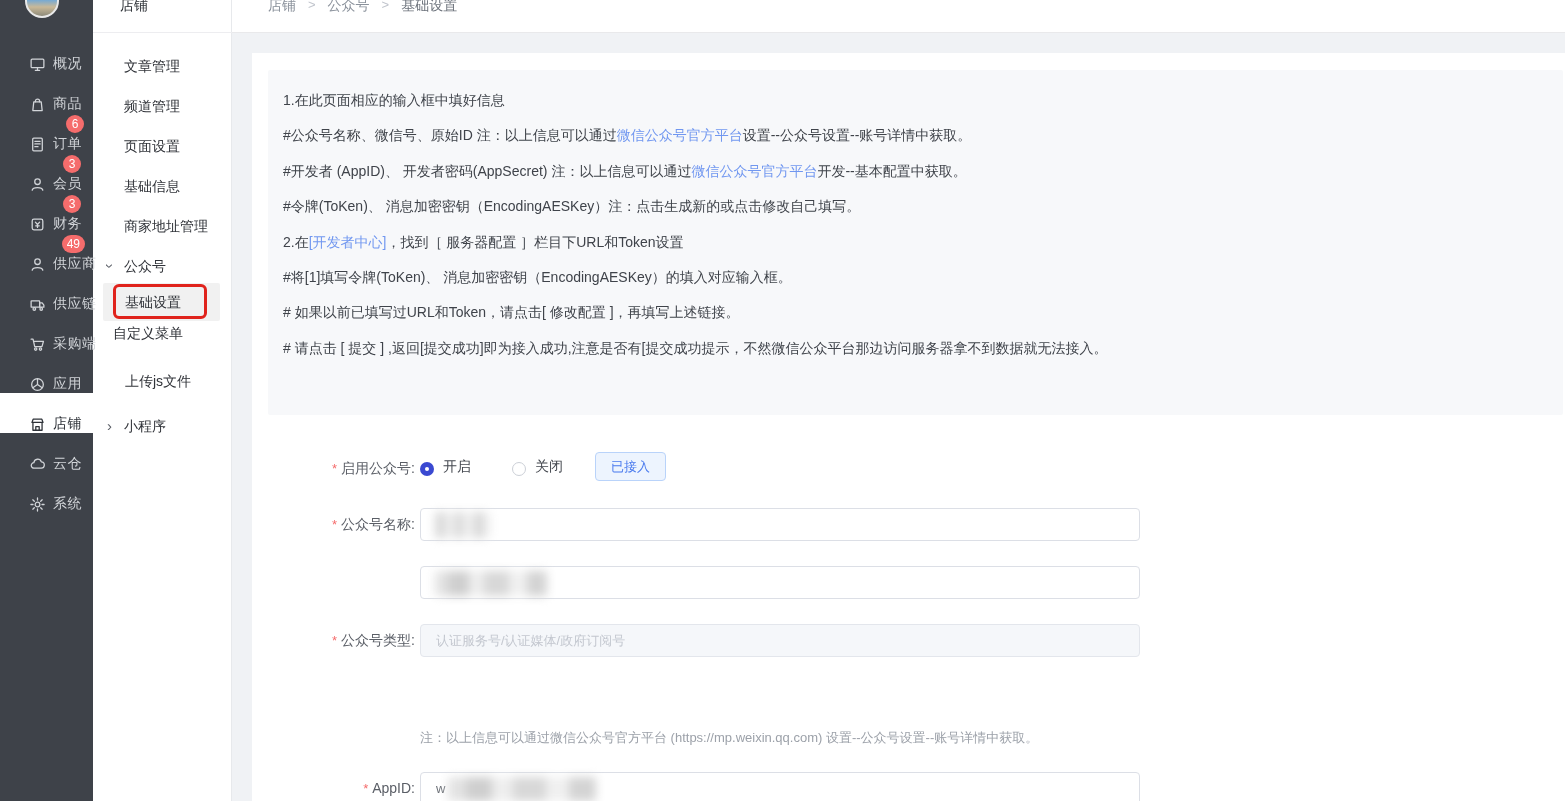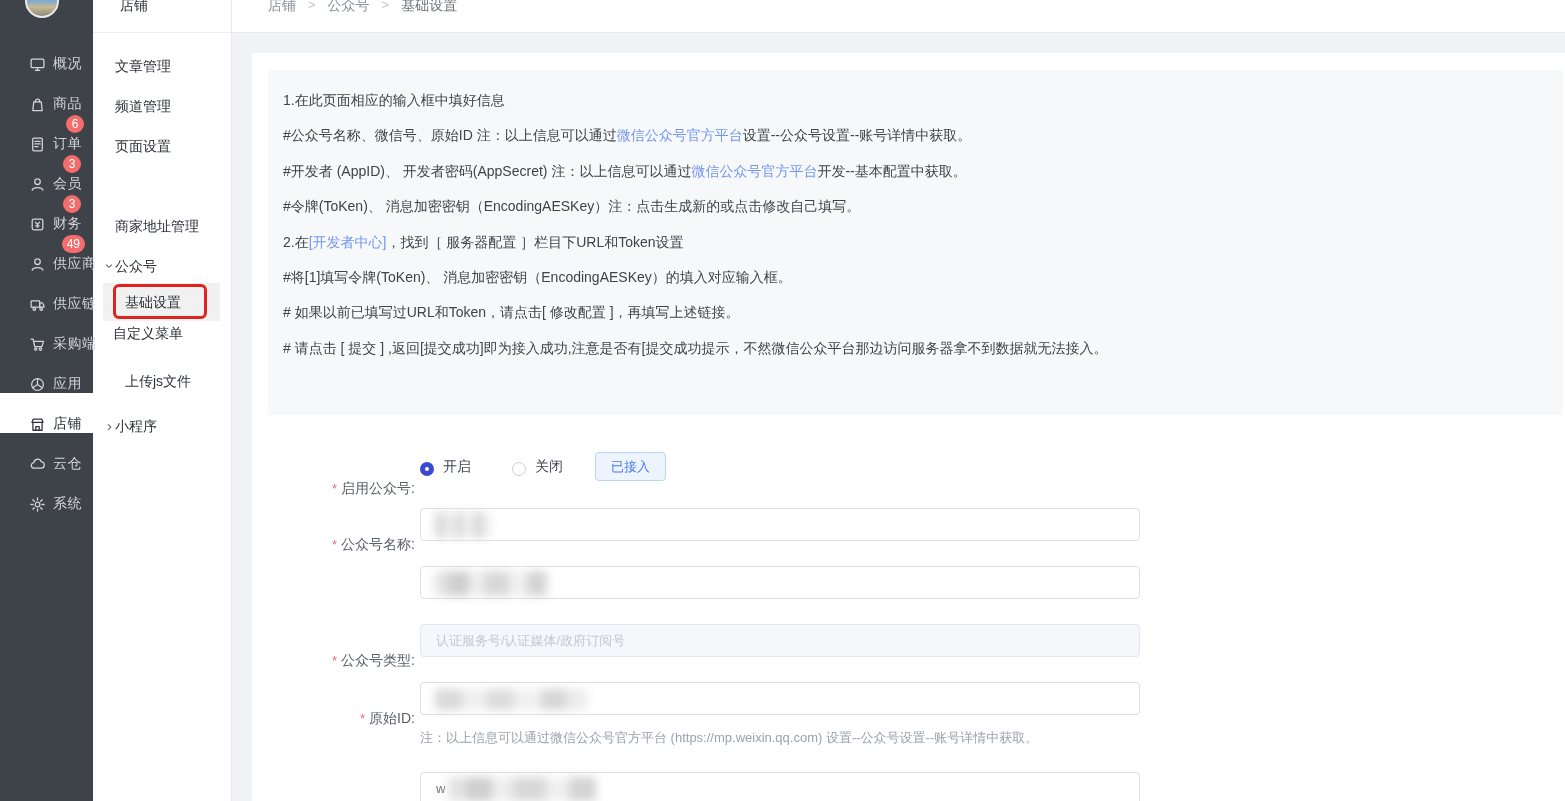--- a/index.html
+++ b/index.html
@@ -18,21 +18,21 @@
   .n1-item .lb { font-size:14px; letter-spacing:.5px; white-space:nowrap; }
   .n1-item.active { background:#ffffff; color:#2e3238; }
   .badge { position:absolute; top:2px; height:18px; min-width:18px; padding:0 5px; border-radius:9px;
            background:#f56c6c; color:#fff; font-size:12px; line-height:18px; text-align:center; }
 
   
   .nav2 { position:absolute; left:93px; top:0; width:139px; height:801px; background:#fff;
           border-right:1px solid #e7e9ec; z-index:20; }
   .nav2-head { position:absolute; left:0; top:0; width:139px; height:33px; border-bottom:1px solid #ededf0; overflow:hidden; }
   .nav2-title { position:absolute; left:27px; top:-3px; font-size:14px; color:#2f3338; }
-  .n2-item { position:absolute; left:0; width:139px; height:40px; line-height:40px; padding-left:22px;
+  .n2-item { position:absolute; left:0; width:139px; height:40px; line-height:40px; padding-left:31px;
              font-size:14px; color:#303339; cursor:pointer; white-space:nowrap; }
   .n2-item .chev { position:absolute; left:14px; top:0; color:#5a5e66; font-size:15px; display:inline-block; }
   .chev.down { transform:rotate(90deg); transform-origin:center; }
   .n2-sub-selected-bg { position:absolute; left:10px; top:283px; width:117px; height:38px; background:#f1f1f1; border-radius:2px; }
   .red-annotation { position:absolute; left:20px; top:284px; width:94px; height:35px;
                     border:3px solid #e0231c; border-radius:6px; z-index:5; pointer-events:none; }
   .n2-item.sel { height:38px; line-height:38px; }
 
   
   .main { position:absolute; left:232px; top:0; width:1333px; height:801px; }
@@ -45,21 +45,21 @@
   .card { position:absolute; left:20px; top:53px; width:1340px; height:760px; background:#fff; }
 
   .intro { position:absolute; left:16px; top:17px; width:1295px; height:345px; background:#f7f8fa;
            border-radius:2px; padding:13px 15px; }
   .iline { line-height:35.4px; font-size:14px; color:#3f434a; white-space:nowrap; }
   .iline a { color:#7197f0; text-decoration:none; cursor:pointer; }
   .save-big { font-size:21px; color:#9c2b23; line-height:1; vertical-align:-2px; }
 
   .frow { position:absolute; left:0; height:33px; }
   .flabel { position:absolute; left:0; top:0; width:163px; text-align:right; line-height:33px;
-            font-size:14px; color:#5a5e66; white-space:nowrap;margin-top:20px; }
+            font-size:14px; color:#5a5e66; white-space:nowrap; }
   .req { color:#f56c6c; margin-right:4px; font-size:13px; }
   .fbody { position:absolute; left:168px; top:0; display:flex; align-items:center; }
 
   .txtbox { position:relative; width:720px; height:33px; background:#fff; border:1px solid #dcdfe6; border-radius:4px; }
   .txtbox input { position:absolute; inset:0; width:100%; height:100%; border:none; outline:none; background:transparent;
                   padding:0 15px; font-size:13px; color:#606266; font-family:inherit; }
   .txtbox.disabled { background:#f5f7fa; border-color:#e3e6ec; }
   .txtbox.disabled input { color:#1d4ed8; cursor:not-allowed; }
   .txtbox.disabled input::placeholder { color:#c3c7cf; opacity:1; }
 
@@ -209,20 +209,21 @@
   </aside>
 
   <aside class="nav2">
     <div class="nav2-head">
       <div class="nav2-title">店铺</div>
     </div>
 
     <div class="n2-item" style="top:46px">文章管理</div>
     <div class="n2-item" style="top:86px">频道管理</div>
     <div class="n2-item" style="top:126px">页面设置</div>
+    <div class="n2-item" style="top:166px">基础信息</div>
     <div class="n2-item" style="top:206px">商家地址管理</div>
 
     <div class="n2-item" style="top:246px">
       <span class="chev down">›</span>
       <span>公众号</span>
     </div>
 
     <div class="n2-sub-selected-bg"></div>
     <div class="red-annotation"></div>
     <div class="n2-item sel" style="top:283px; padding-left:32px">基础设置</div>
@@ -294,28 +295,20 @@
 
       <div class="frow" style="top:571px; width:1200px">
         <div class="flabel"><span class="req">*</span><span>公众号类型:</span></div>
         <div class="fbody">
           <div class="txtbox disabled">
             <input disabled="" placeholder="认证服务号/认证媒体/政府订阅号" style="">
           </div>
         </div>
       </div>
 
-      <div class="frow" style="top:629px; width:1200px">
-        <div class="flabel"><span class="req">*</span><span>原始ID:</span></div>
-        <div class="fbody">
-          <div class="txtbox">
-            <div class="blob" style="left:14px; top:6px; width:152px; height:21px"></div>
-          </div>
-        </div>
-      </div>
 
       <div class="note" style="top:676px">注：以上信息可以通过微信公众号官方平台 (https://mp.weixin.qq.com) 设置--公众号设置--账号详情中获取。</div>
 
       <div class="frow" style="top:719px; width:1200px">
         <div class="flabel"><span class="req">*</span><span>AppID:</span></div>
         <div class="fbody">
           <div class="txtbox">
             <span class="prefix-w">w</span>
             <div class="blob b2" style="left:27px; top:4px; width:148px; height:24px"></div>
           </div>

